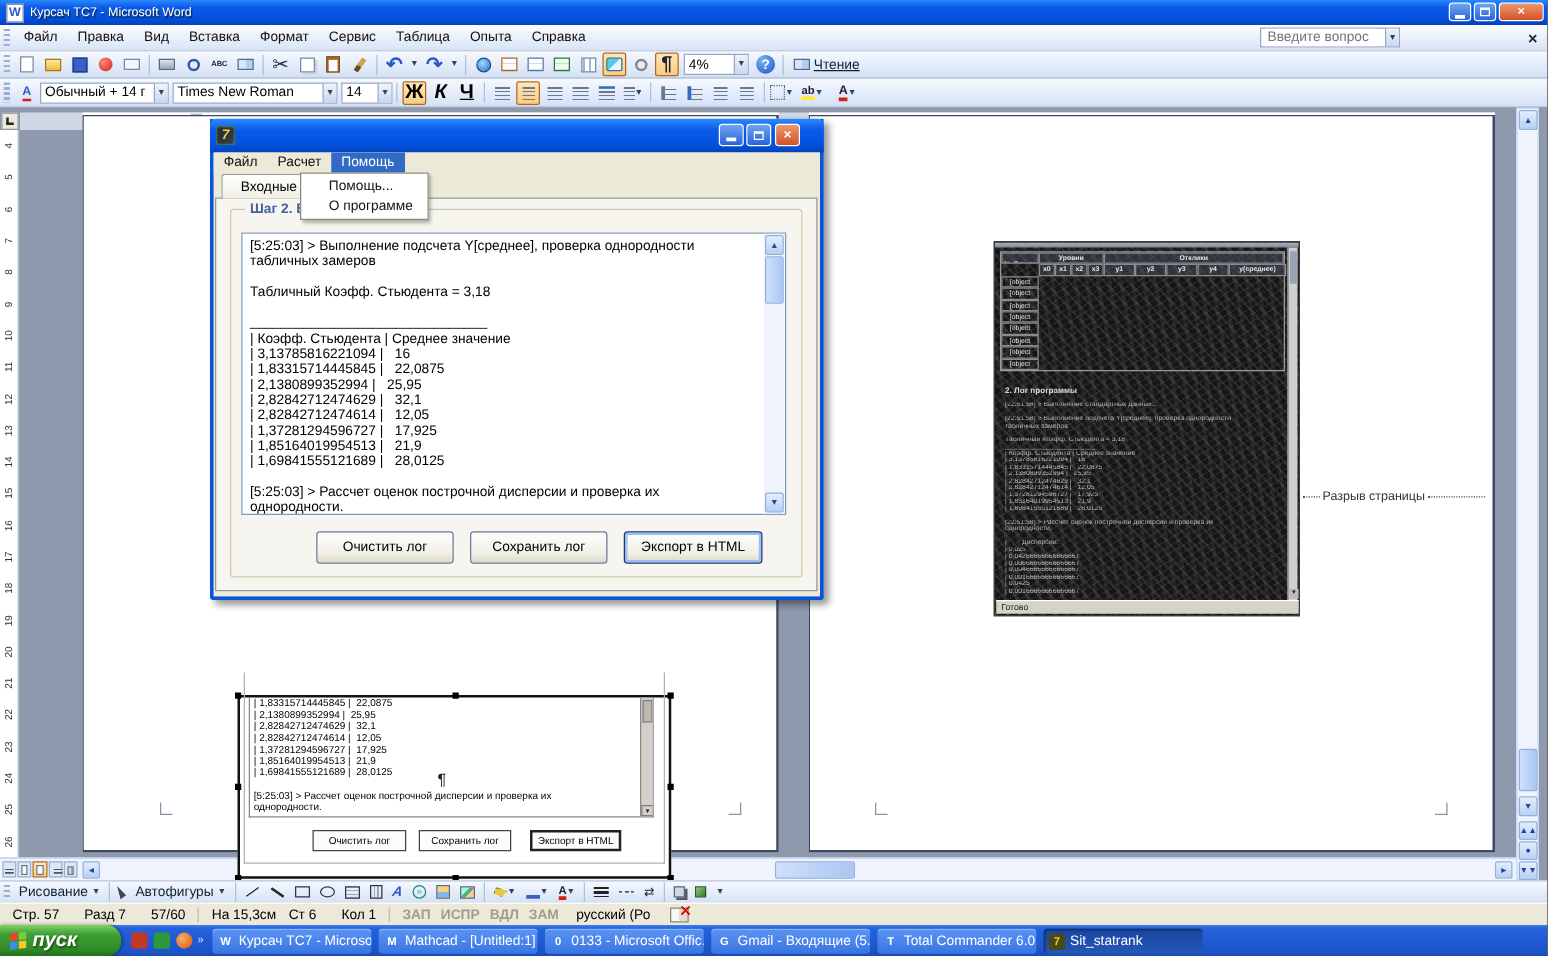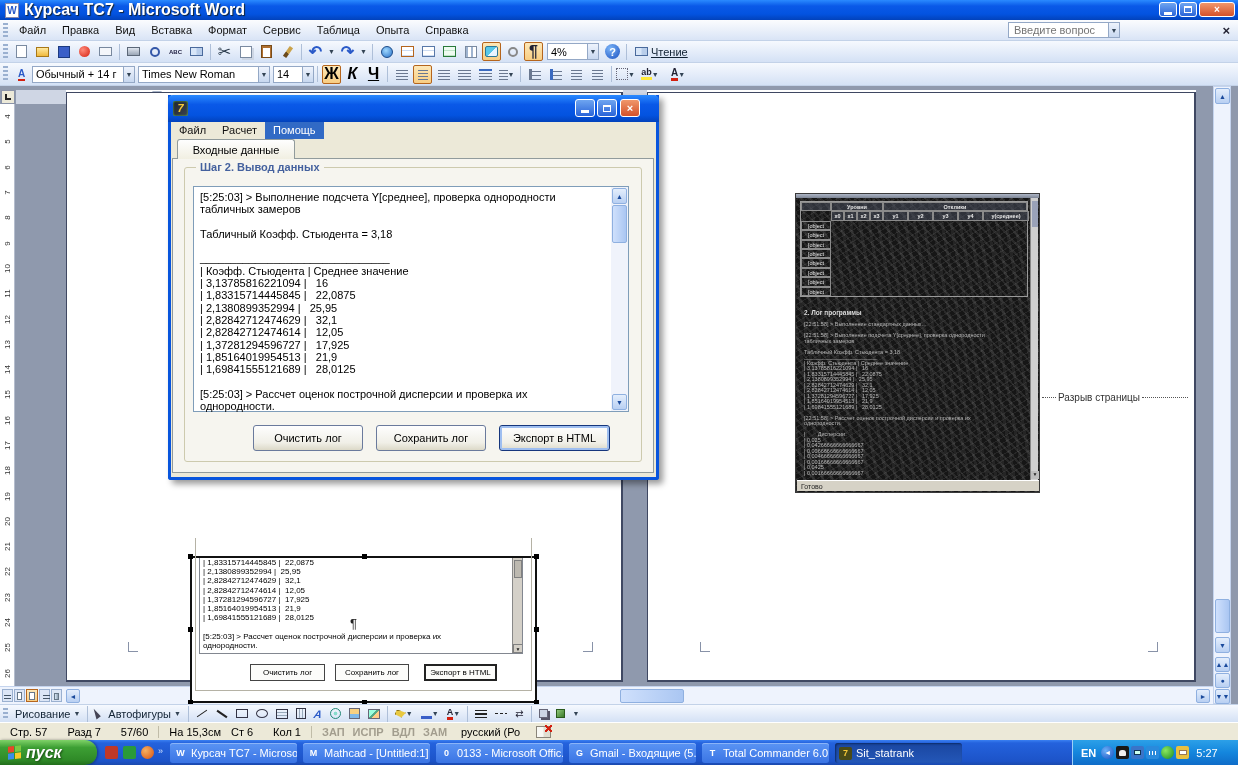--- a/index.html
+++ b/index.html
@@ -1,21 +1,21 @@
 <!DOCTYPE html>
 <html><head>
 <meta charset="utf-8">
 <style>
   html,body{margin:0;padding:0;background:#444;}
   *{box-sizing:border-box;font-family:"Liberation Sans",sans-serif;}
   #screen{position:relative;width:1238px;height:765px;overflow:hidden;background:#8f99ad;}
   .ab{position:absolute;}
   
   .titlebar{left:0;top:0;width:1238px;height:20px;background:linear-gradient(180deg,#2a8aff 0%,#0a59e8 30%,#0353e0 70%,#0242bb 100%);display:flex;align-items:center;color:#fff;}
-  .titlebar .ttl{font-size:16px;font-weight:bold;text-shadow:1px 1px 1px #123;}
+  .titlebar .ttl{font-size:10px;font-weight:normal;text-shadow:1px 1px 1px #123;}
   .winbtn{width:18px;height:15px;border-radius:3px;border:1px solid #fff;display:flex;align-items:center;justify-content:center;background:linear-gradient(180deg,#6ea5f0,#2a64d8);color:#fff;font-size:10px;font-weight:bold;line-height:1;}
   .winbtn.close{background:linear-gradient(180deg,#f0976b,#d4512a);}
   .glyph-min{width:8px;height:3px;background:#fff;margin-top:7px;}
   .glyph-rest{width:8px;height:7px;border:1px solid #fff;border-top:2px solid #fff;}
   
   .menubar{left:0;top:20px;width:1238px;height:21px;background:linear-gradient(180deg,#fbfcfe,#d9e4f6);display:flex;align-items:center;border-bottom:1px solid #c3d2e8;}
   .wmenu{font-size:11px;color:#111;padding:3px 8px;}
   .grip{width:5px;height:70%;margin:0 3px;background:repeating-linear-gradient(180deg,#9ab0d0 0 2px,transparent 2px 4px);}
   .tbar{background:linear-gradient(180deg,#f6f9fe,#d4e1f5);border-bottom:1px solid #c3d2e8;display:flex;align-items:center;}
   .tbtn{width:19px;height:19px;margin:0 1px;border-radius:2px;display:flex;align-items:center;justify-content:center;position:relative;}
@@ -625,20 +625,24 @@
   <div class="ab" style="left:611px;top:187px;width:17px;height:224px;background:#f0f3fb;z-index:45;">
     <div class="sb-btn ab" style="left:1px;top:1px;width:15px;height:16px;">▲</div>
     <div class="sb-thumb ab" style="left:1px;top:18px;width:15px;height:38px;"></div>
     <div class="sb-btn ab" style="left:1px;top:207px;width:15px;height:16px;">▼</div>
   </div>
 
   <div class="ab xpbtn" style="left:253px;top:425px;width:110px;">Очистить лог</div>
   <div class="ab xpbtn" style="left:376px;top:425px;width:110px;">Сохранить лог</div>
   <div class="ab xpbtn focus" style="left:499px;top:425px;width:111px;">Экспорт в HTML</div>
 
+  <div class="ab popup">
+      <div class="pitem">Помощь...</div>
+      <div class="pitem">О программе</div>
+    </div>
 
   <div class="ab drawbar">
     <div class="grip"></div>
     <div class="dbtn">
         <span>Рисование</span>
         <span style="font-size:7px;color:#345;margin-left:3px;">▼</span>
       </div>
     <div class="tsep"></div>
     <div class="dbtn">
         <div style="width:0;height:0;border-left:5px solid #445;border-top:9px solid transparent;border-bottom:2px solid transparent;transform:rotate(-15deg);"></div>
@@ -767,33 +771,15 @@
         <div class="taskwin" style="left: 702px;">
         <span class="taskico">T</span>
         <span>Total Commander 6.0...</span>
       </div>
       </div>
     <div class="taskwin pressed" style="left:835px;">
       <span class="taskico" style="background:#4a4a18;color:#f6c838;">7</span>
       <span>Sit_statrank</span>
     </div>
 
-    <div class="tray">
-      <span style="margin:0 4px 0 8px;font-weight:bold;">EN</span>
-      <div class="trayico" style="border-radius:50%;background:radial-gradient(circle at 35% 35%,#6ab0f8,#1a50c0);font-size:7px;">◄</div>
-      <div class="trayico" style="background:#181818;">
-          <div style="width:7px;height:6px;background:#eee;border-radius:3px 3px 1px 1px;"></div>
-        </div>
-      <div class="trayico" style="background:#3a74c8;">
-          <div style="width:7px;height:5px;background:#cfe;border:1px solid #135;"></div>
-        </div>
-      <div class="trayico" style="background:#2a8adc;">
-          <div style="width:7px;height:4px;background:repeating-linear-gradient(90deg,#fff 0 1px,transparent 1px 3px);"></div>
-        </div>
-      <div class="trayico" style="border-radius:50%;background:radial-gradient(circle at 35% 35%,#8ae860,#1a8a20);"></div>
-      <div class="trayico" style="background:#e8c040;">
-          <div style="width:8px;height:5px;background:#fff;border:1px solid #975;"></div>
-        </div>
-      <span style="margin-left:6px;">5:27</span>
-    </div>
   </div>
 
 </div>
 
 </body></html>

